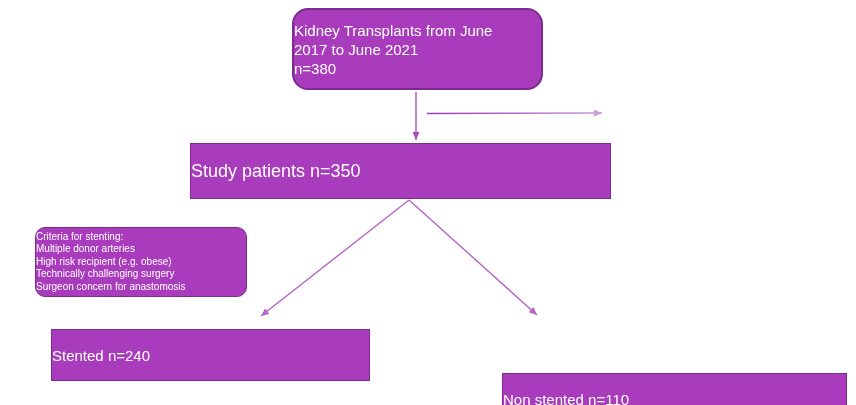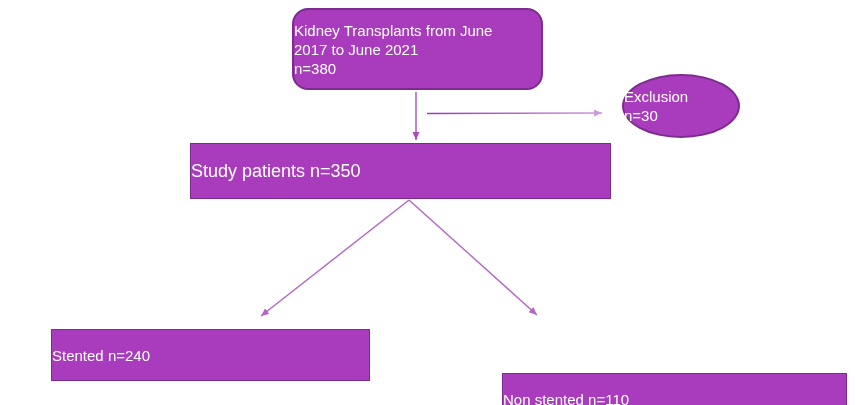--- a/index.html
+++ b/index.html
@@ -106,29 +106,32 @@
     <line class="arrow-line st-main" x1="409" y1="200" x2="261" y2="316" marker-end="url(#ah-main)"></line>
     <line class="arrow-line st-main" x1="409" y1="200" x2="537" y2="315" marker-end="url(#ah-main)"></line>
   </svg>
 
   <div class="node box-source">
     <span class="node-text">Kidney Transplants from June
 2017 to June 2021
 n=380</span>
   </div>
 
-  <div class="node ellipse-exclusion">
-    <span class="node-text">Exclusion
-n=30</span>
-  </div>
 
   <div class="node box-study">
     <span class="node-text">Study patients n=350</span>
   </div>
 
+  <div class="node box-criteria">
+    <span class="node-text">Criteria for stenting:
+Multiple donor arteries
+High risk recipient (e.g. obese)
+Technically challenging surgery
+Surgeon concern for anastomosis</span>
+  </div>
 
   <div class="node box-stented">
     <span class="node-text">Stented n=240</span>
   </div>
 
   <div class="node box-nonstented">
     <span class="node-text">Non stented n=110</span>
   </div>
 
 </div>

